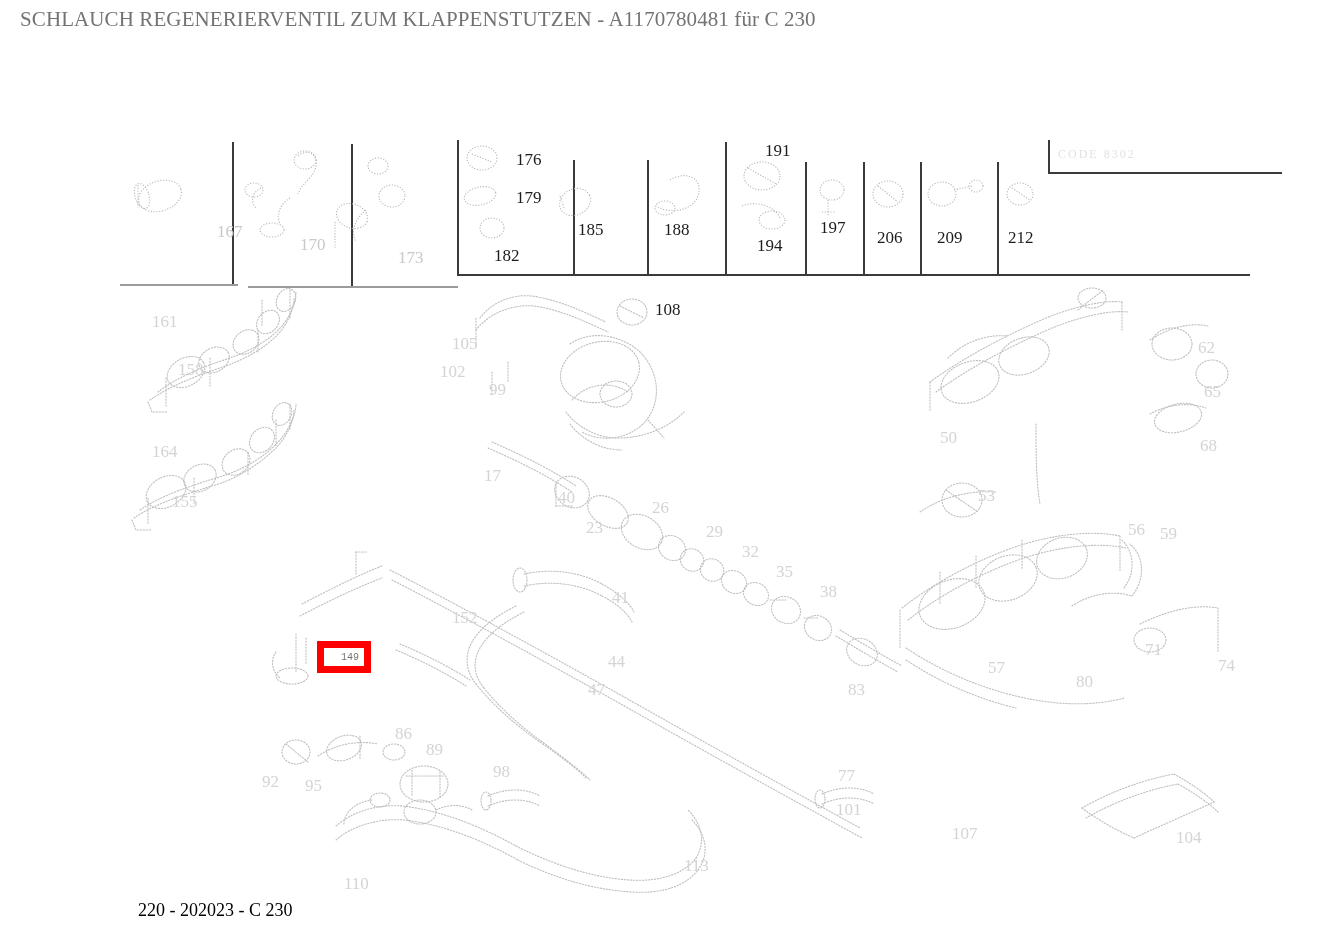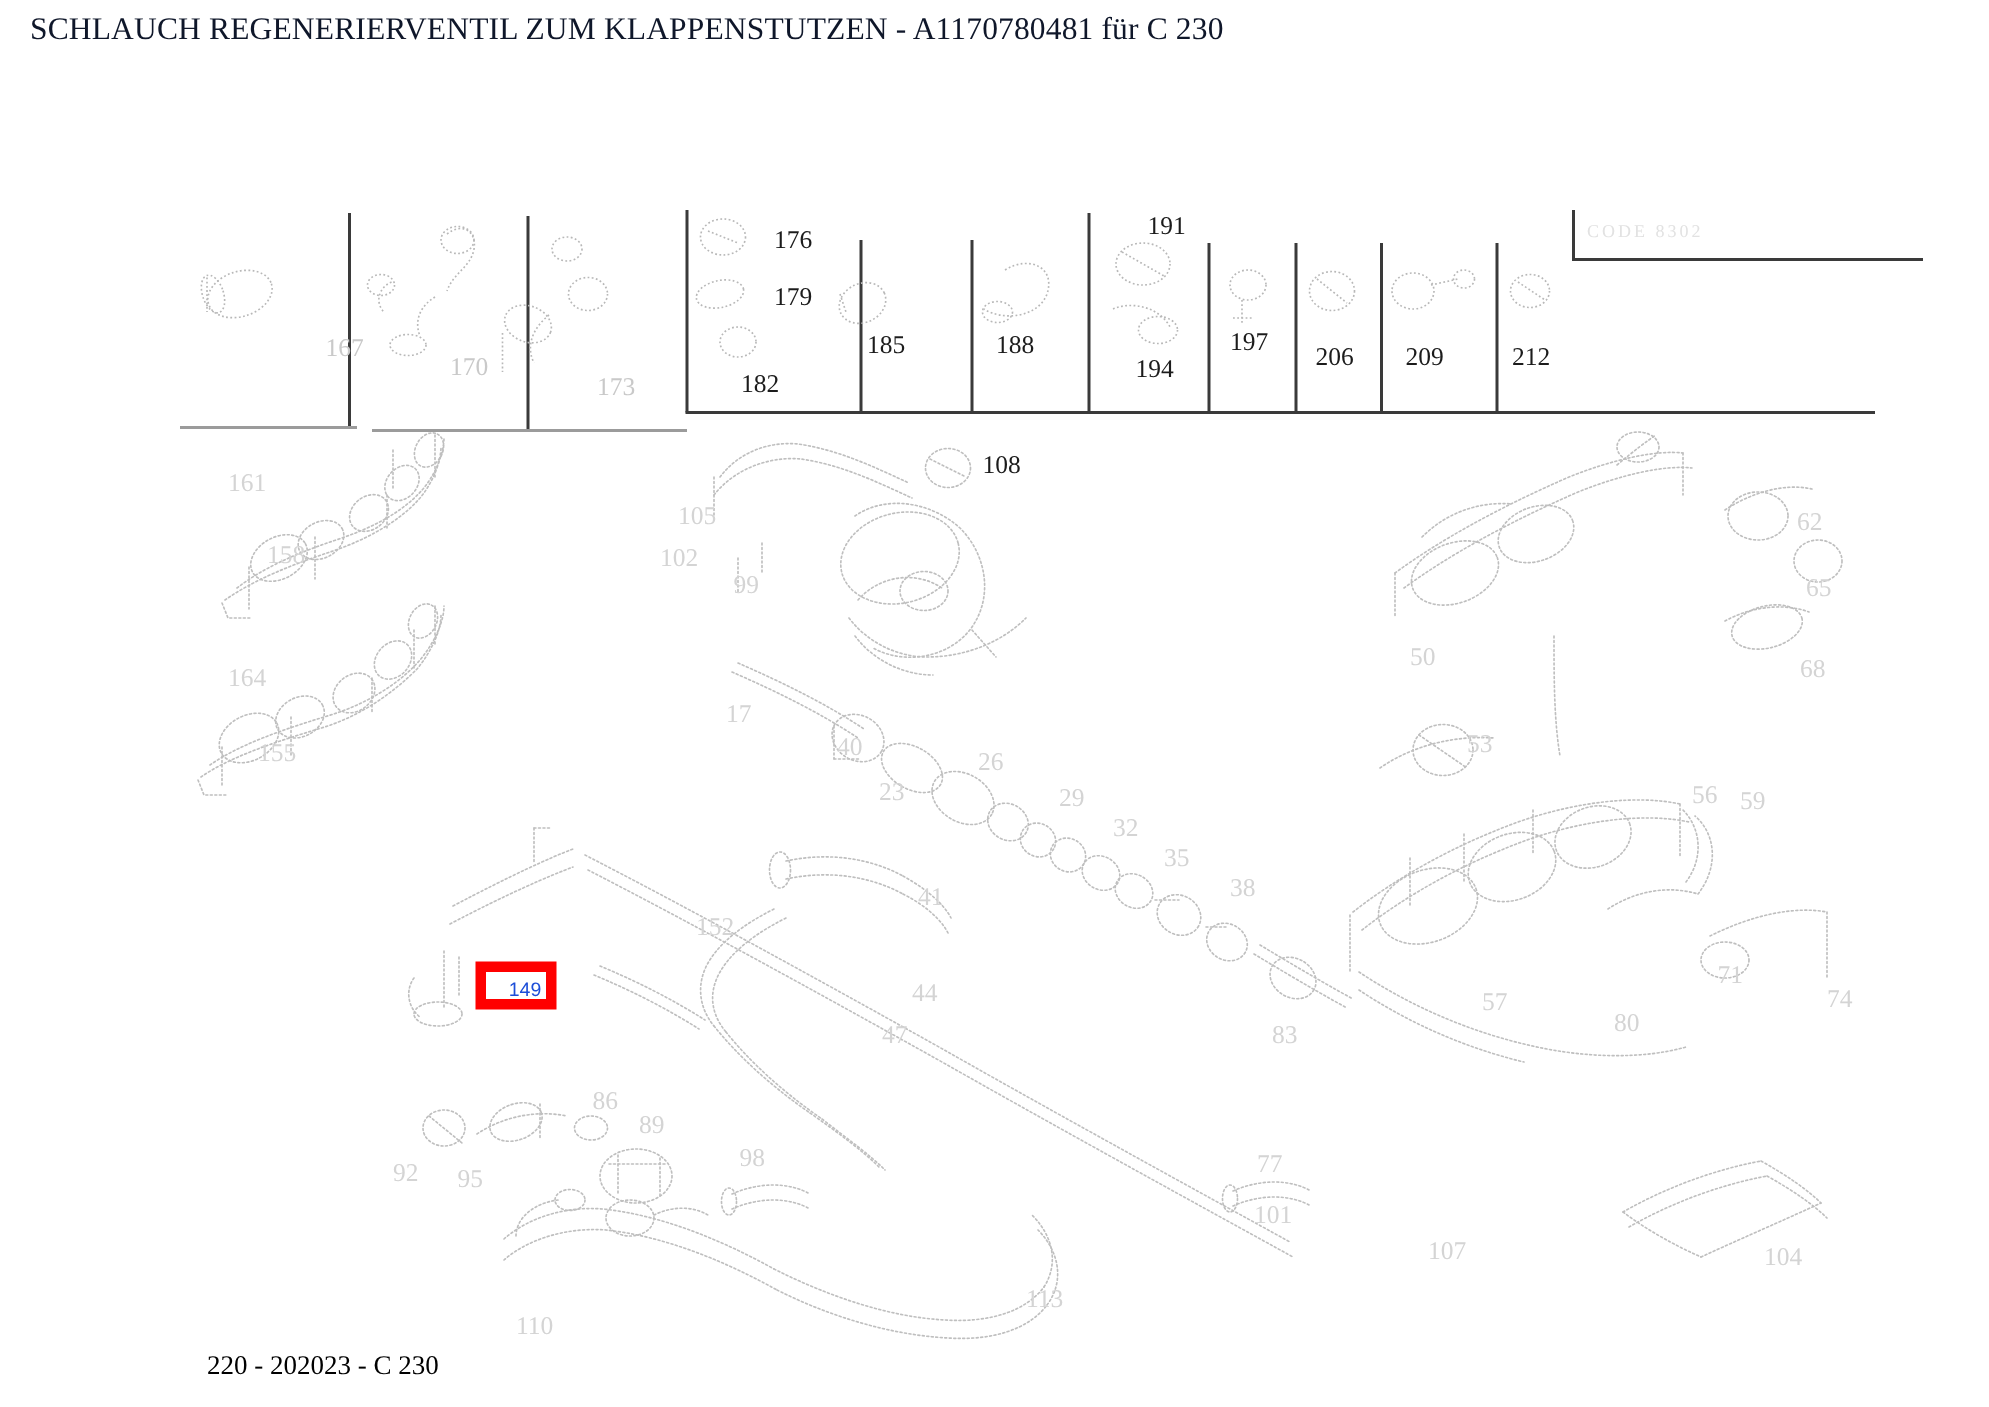--- a/index.html
+++ b/index.html
@@ -22,21 +22,21 @@
     position: absolute;
     left: 20px;
     top: 6px;
     width: 1290px;
     height: 30px;
   }
   #title-text {
     font-family: "Liberation Serif", "DejaVu Serif", serif;
     font-size: 21px;
     line-height: 26px;
-    color: #0f172a;
+    color: #737373;
     white-space: nowrap;
     letter-spacing: 0.1px;
   }
 
   
   #legend-strip {
     position: absolute;
     left: 120px;
     top: 138px;
     width: 1200px;
@@ -107,23 +107,23 @@
     height: 32px;
     border: 7px solid #ff0000;
     box-sizing: border-box;
     background: transparent;
   }
   #highlight-label {
     position: absolute;
     left: 6px;
     top: 4px;
     width: 40px;
-    font-size: 13px;
-    color: #1d4ed8;
-    font-family: Liberation Sans, sans-serif;
+    font-size: 10px;
+    color: #737373;
+    font-family: Liberation Mono, monospace;
     text-align: center;
   }
 
   
   #footer-text {
     position: absolute;
     left: 138px;
     top: 900px;
     font-family: "Liberation Serif", "DejaVu Serif", serif;
     font-size: 18px;
@@ -415,21 +415,21 @@
   <div class="callout f2" style="left:558px; top:488px;">40</div>
   <div class="callout f2" style="left:586px; top:518px;">23</div>
   <div class="callout f2" style="left:652px; top:498px;">26</div>
   <div class="callout f2" style="left:706px; top:522px;">29</div>
   <div class="callout f2" style="left:742px; top:542px;">32</div>
   <div class="callout f2" style="left:776px; top:562px;">35</div>
   <div class="callout f2" style="left:820px; top:582px;">38</div>
   <div class="callout f2" style="left:612px; top:588px;">41</div>
   <div class="callout f2" style="left:608px; top:652px;">44</div>
   <div class="callout f2" style="left:588px; top:680px;">47</div>
-  <div class="callout f2" style="left:464px; top:608px;">152</div>
+  <div class="callout f2" style="left:452px; top:608px;">152</div>
   <div class="callout f2" style="left:940px; top:428px;">50</div>
   <div class="callout f2" style="left:978px; top:486px;">53</div>
   <div class="callout f2" style="left:1128px; top:520px;">56</div>
   <div class="callout f2" style="left:1160px; top:524px;">59</div>
   <div class="callout f2" style="left:1198px; top:338px;">62</div>
   <div class="callout f2" style="left:1204px; top:382px;">65</div>
   <div class="callout f2" style="left:1200px; top:436px;">68</div>
   <div class="callout f2" style="left:1145px; top:640px;">71</div>
   <div class="callout f2" style="left:1218px; top:656px;">74</div>
   <div class="callout f2" style="left:988px; top:658px;">57</div>

